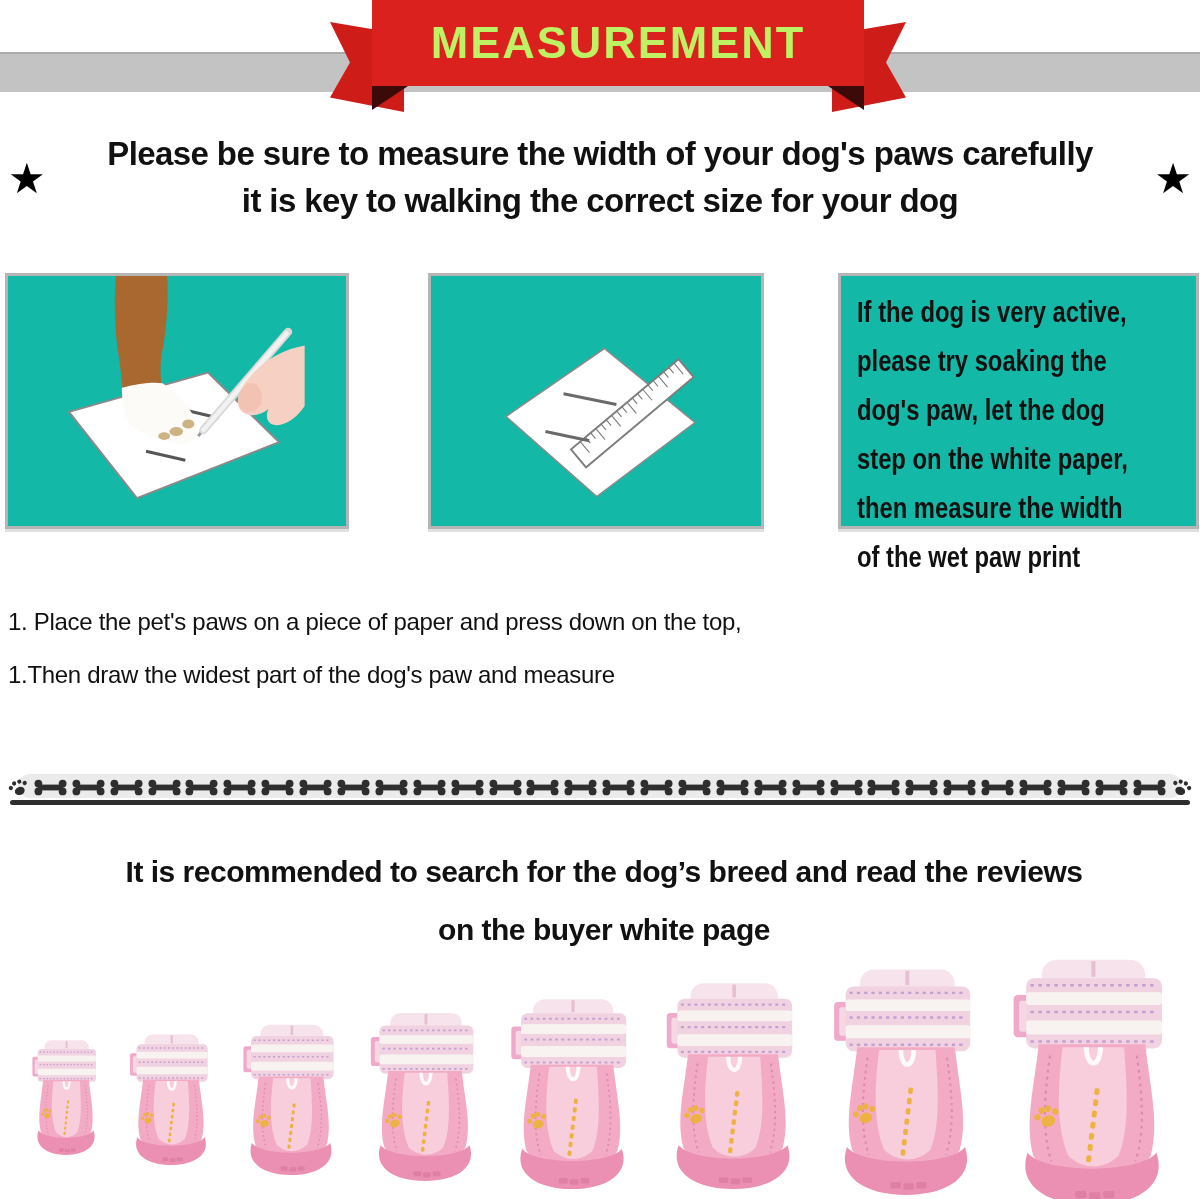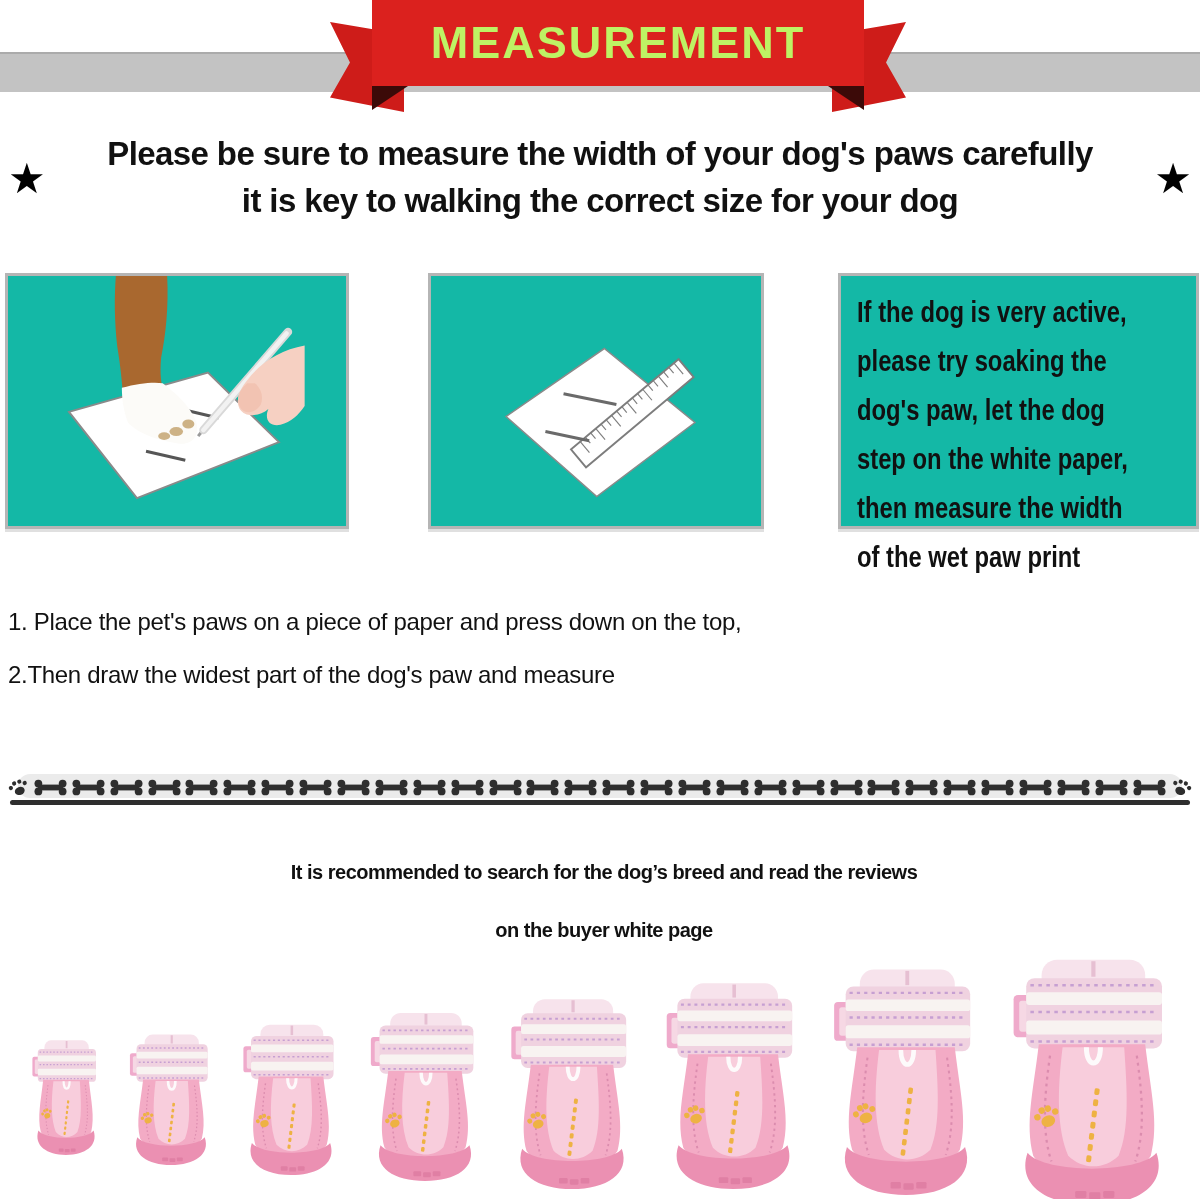--- a/index.html
+++ b/index.html
@@ -44,21 +44,21 @@
   
   .divider{position:absolute;top:774px;left:8px;width:1184px;height:34px;}
   .divider-band{position:absolute;left:10px;right:10px;top:0;height:24px;background:#ebebeb;border-radius:12px;}
   .divider-line{position:absolute;left:2px;right:2px;bottom:3px;height:5px;background:#2e2e2e;border-radius:3px;}
   .bones-row{position:absolute;left:0;right:0;top:2px;height:22px;display:flex;
              align-items:center;justify-content:space-between;}
   .bones-row svg{flex:none;}
 
   
   .recommend{position:absolute;top:843px;left:8px;right:0;text-align:center;
-             font-weight:bold;font-size:20px;line-height:58px;letter-spacing:-0.5px;}
+             font-weight:bold;font-size:30px;line-height:58px;letter-spacing:-0.5px;}
 
   
   .boots-row{position:absolute;left:0;right:0;bottom:0;height:252px;display:flex;
              align-items:flex-end;justify-content:space-between;
              padding:0 24px 0 30px;box-sizing:border-box;}
   .boots-row>div{flex:none;}
   .boots-row svg{display:block;}
 </style>
 </head>
 <body>
@@ -139,21 +139,21 @@
     <div class="tip-line">If the dog is very active,</div>
     <div class="tip-line">please try soaking the</div>
     <div class="tip-line">dog's paw, let the dog</div>
     <div class="tip-line">step on the white paper,</div>
     <div class="tip-line">then measure the width</div>
     <div class="tip-line">of the wet paw print</div>
   </div>
 
   <div class="steps">
     <div class="step-line">1. Place the pet's paws on a piece of paper and press down on the top,</div>
-    <div class="step-line">2.Then draw the widest part of the dog's paw and measure</div>
+    <div class="step-line">1.Then draw the widest part of the dog's paw and measure</div>
   </div>
 
   <div class="divider">
     <div class="divider-band"></div>
     <div class="divider-line"></div>
     <div class="bones-row">
         <svg width="21" height="21" viewBox="0 0 20 20" style="transform:rotate(-20deg)">
           <g fill="#2e2e2e">
             <ellipse cx="10" cy="13.5" rx="4.8" ry="3.8"></ellipse>
             <circle cx="3" cy="8" r="2"></circle>

